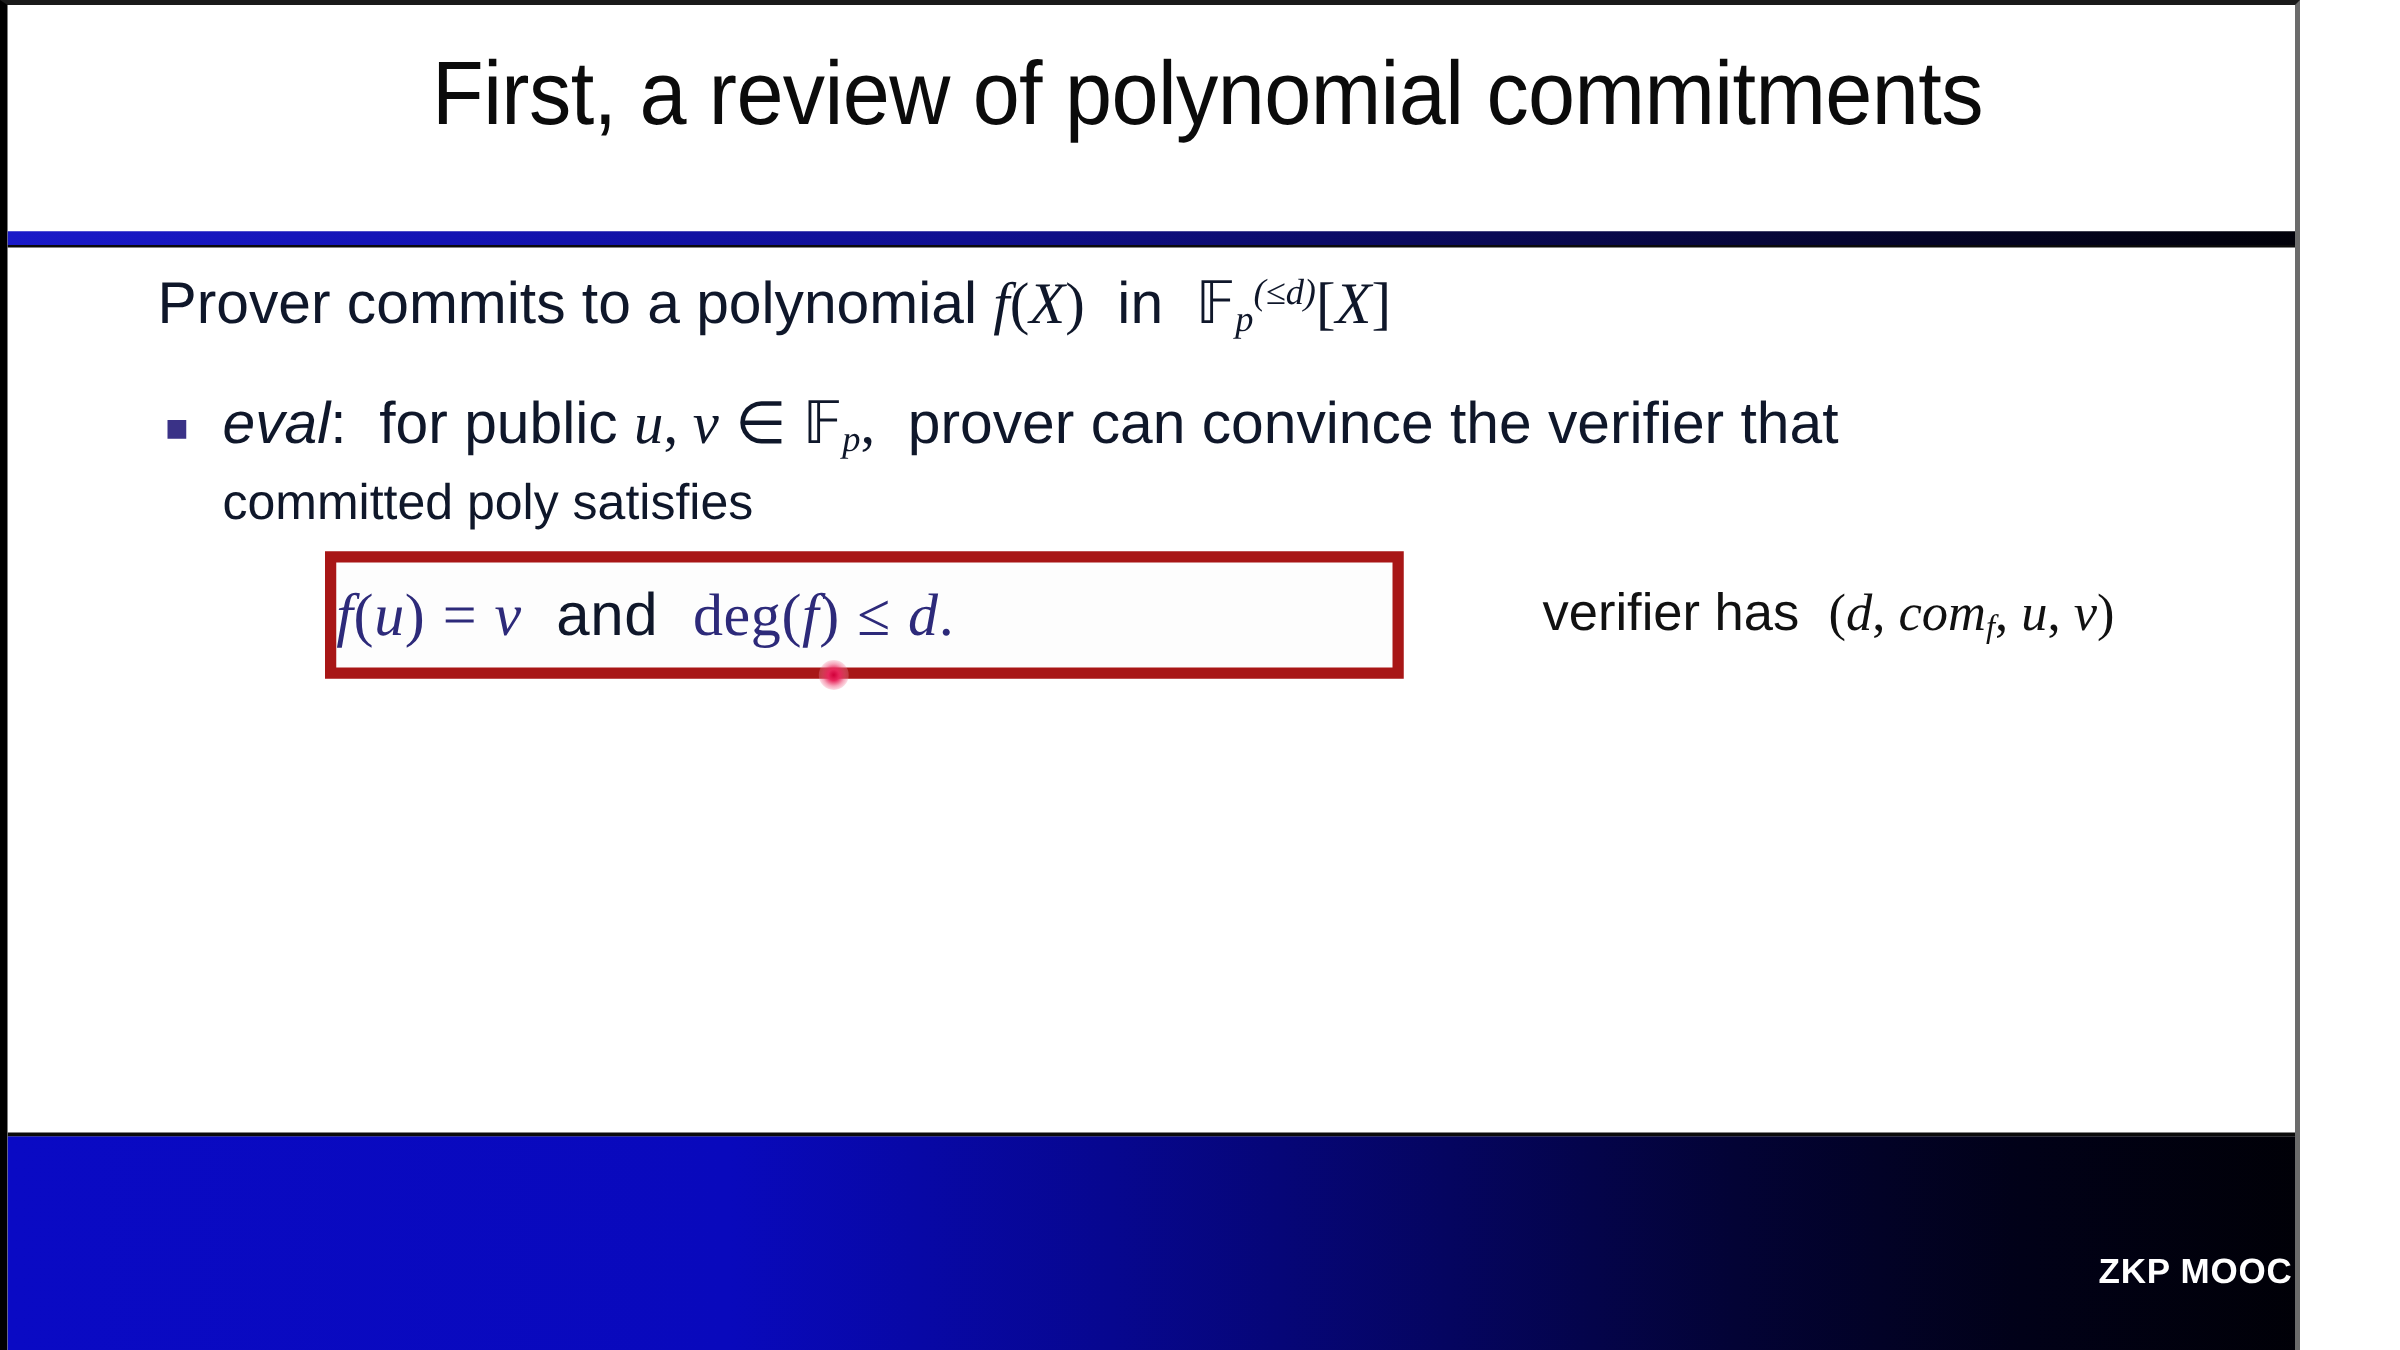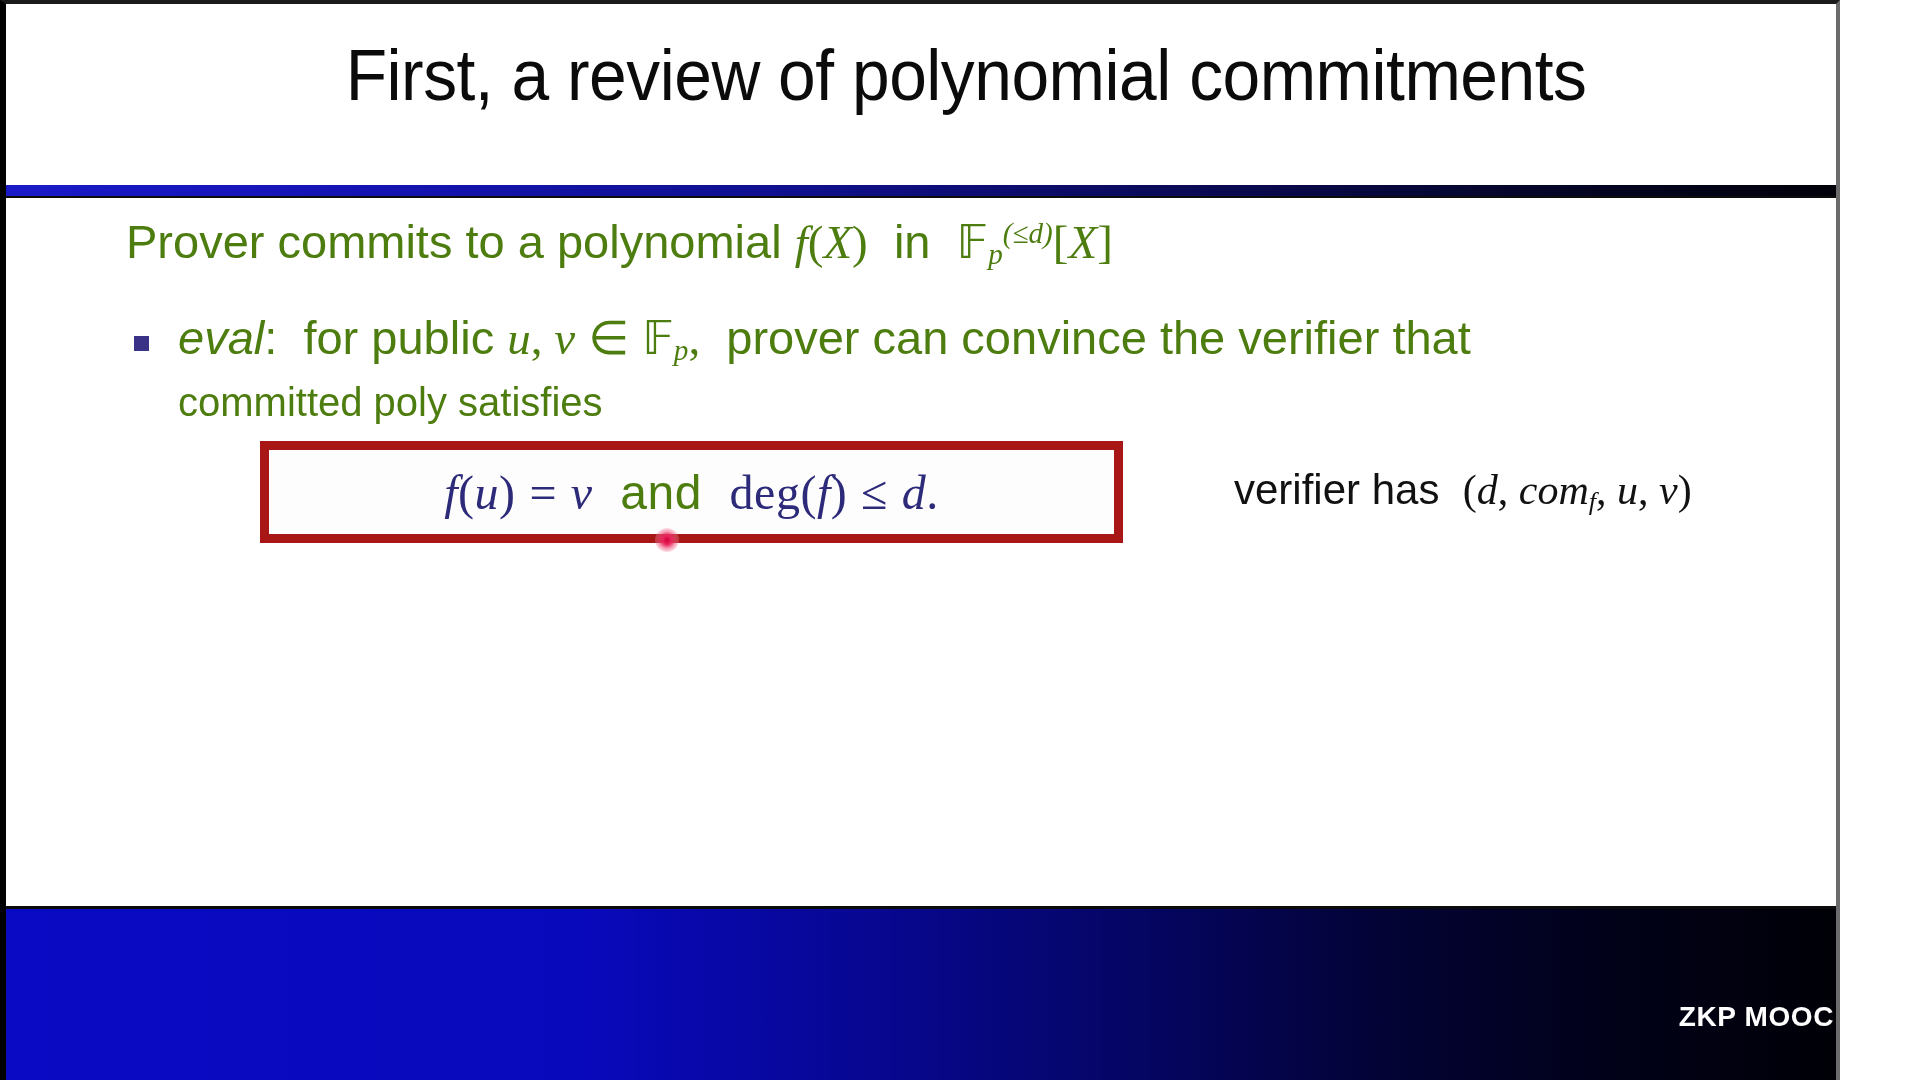--- a/index.html
+++ b/index.html
@@ -78,21 +78,21 @@
     position: absolute;
     left: 0;
     top: 192px;
     width: 1920px;
     height: 713px;
     color: #3a3287;
   }
 
   .bodytext {
     font-family: "Liberation Sans Narrow", "Liberation Sans", sans-serif;
-    color: #4d7c0f;
+    color: #0f172a;
     font-size: 46px;
     line-height: 1.0;
     white-space: nowrap;
   }
 
   .mathi {
     font-family: "Liberation Serif", serif;
     font-style: italic;
   }
   .mathr {
@@ -162,21 +162,21 @@
     position: absolute;
     left: 254px;
     top: 245px;
     width: 863px;
     height: 102px;
     border: 9px solid #a81616;
     background: #fdfdfd;
     box-sizing: border-box;
     display: flex;
     align-items: center;
-    justify-content: center;
+    justify-content: flex-start;
   }
   #formula-text {
     font-size: 48px;
     color: #2d2a7a;
     white-space: nowrap;
     letter-spacing: 0.5px;
   }
 
   
   #verifier-has {

